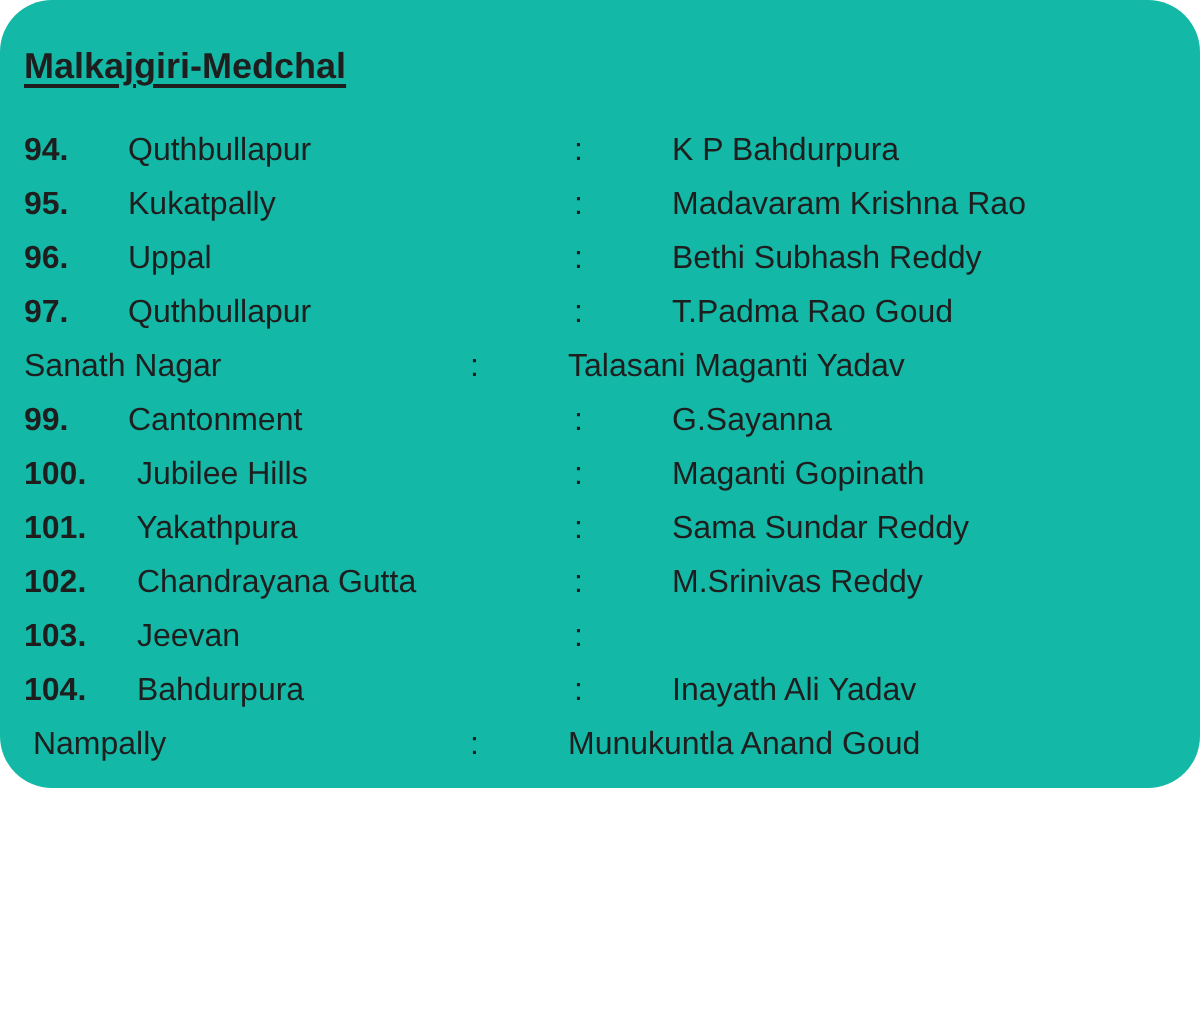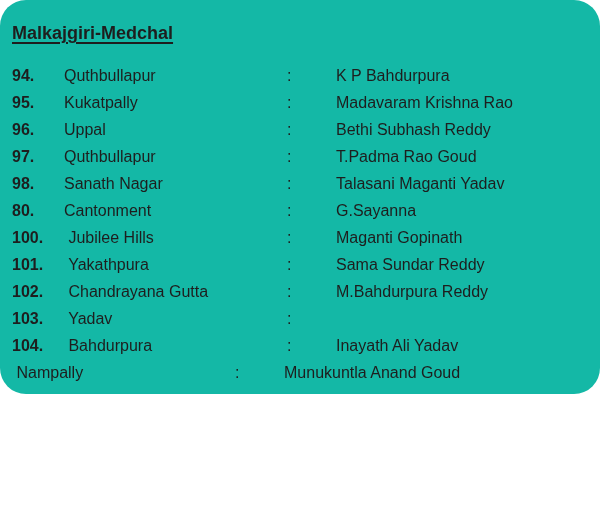--- a/index.html
+++ b/index.html
@@ -96,52 +96,51 @@
 
   <div class="section">
     <div class="rows">
       <div class="row">
         <span class="num">97.</span>
           <span class="constituency">Quthbullapur</span>
           <span class="colon">:</span>
           <span class="person">T.Padma Rao Goud</span>
       </div>
       <div class="row">
-        <span class="num">98.</span>
           <span class="constituency">Sanath Nagar</span>
           <span class="colon">:</span>
           <span class="person">Talasani Maganti Yadav</span>
       </div>
       <div class="row">
-        <span class="num">80.</span>
+        <span class="num">99.</span>
           <span class="constituency">Cantonment</span>
           <span class="colon">:</span>
           <span class="person">G.Sayanna</span>
       </div>
       <div class="row">
         <span class="num">100.</span>
           <span class="constituency"> Jubilee Hills</span>
           <span class="colon">:</span>
           <span class="person">Maganti Gopinath</span>
       </div>
       <div class="row">
         <span class="num">101.</span>
           <span class="constituency"> Yakathpura</span>
           <span class="colon">:</span>
           <span class="person">Sama Sundar Reddy</span>
       </div>
       <div class="row">
         <span class="num">102.</span>
           <span class="constituency"> Chandrayana Gutta</span>
           <span class="colon">:</span>
-          <span class="person">M.Bahdurpura Reddy</span>
+          <span class="person">M.Srinivas Reddy</span>
       </div>
       <div class="row">
         <span class="num">103.</span>
-          <span class="constituency"> Yadav</span>
+          <span class="constituency"> Jeevan</span>
           <span class="colon">:</span>
       </div>
       <div class="row">
         <span class="num">104.</span>
           <span class="constituency"> Bahdurpura</span>
           <span class="colon">:</span>
           <span class="person">Inayath Ali Yadav</span>
       </div>
       <div class="row">
           <span class="constituency"> Nampally</span>

